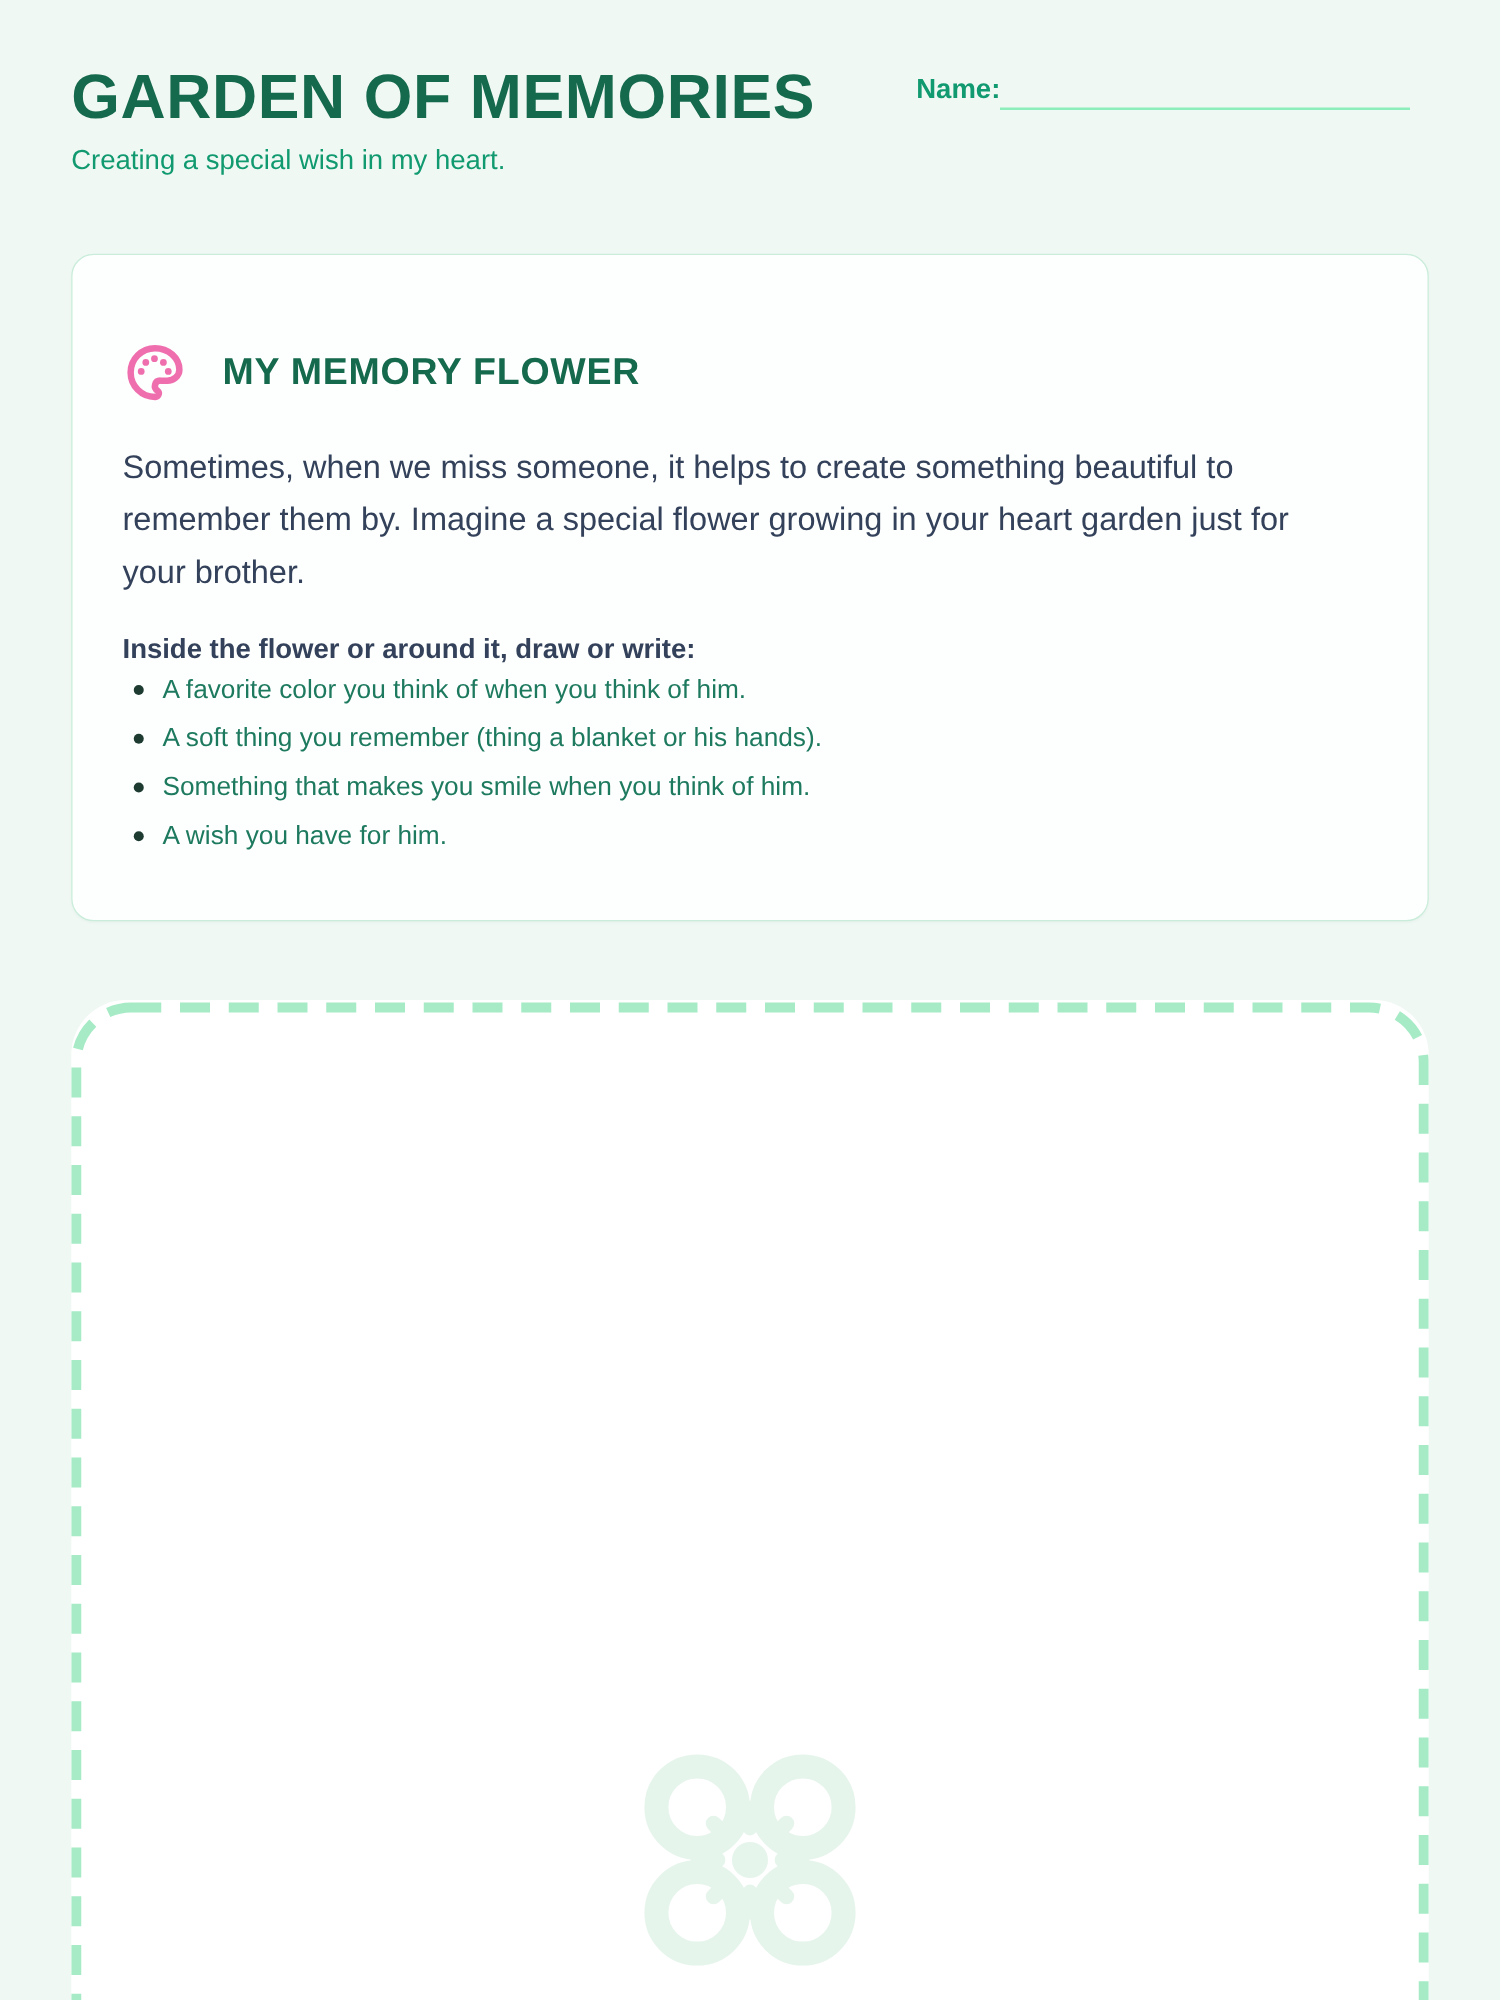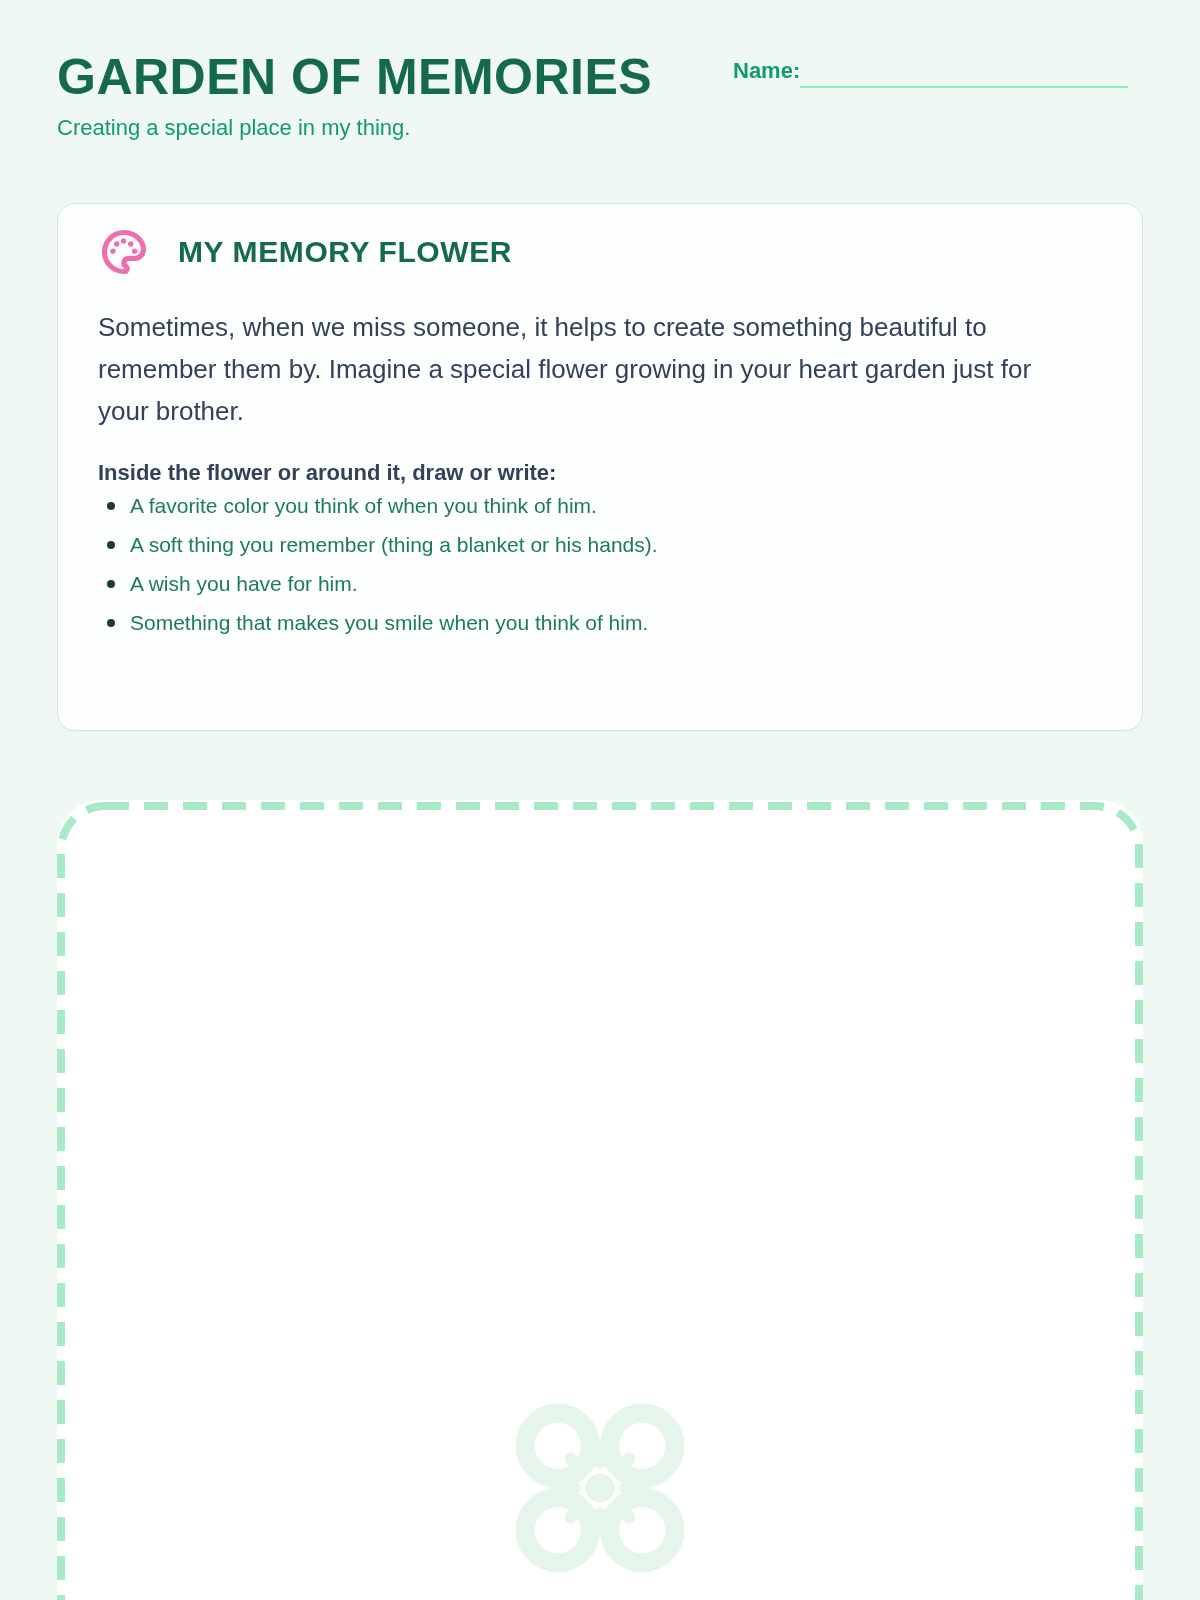--- a/index.html
+++ b/index.html
@@ -74,21 +74,21 @@
   
   .card {
     position: absolute;
     left: 57px;
     top: 203px;
     width: 1086px;
     min-height: 528px;
     background: var(--card-background);
     border: 1.5px solid var(--card-border);
     border-radius: 18px;
-    padding: 22px 40px 40px 40px;
+    padding: 68px 40px 40px 40px;
     box-shadow: 0 1px 2px rgba(20, 105, 76, 0.04);
   }
   .card-heading-row {
     display: flex;
     align-items: center;
     gap: 28px;
   }
   .palette-icon {
     width: 52px;
     height: 52px;
@@ -164,21 +164,21 @@
     height: 192px;
     color: var(--watermark-green);
     pointer-events: none;
   }
 </style>
 </head>
 <body>
 
 <h1 class="page-title">GARDEN OF MEMORIES</h1>
 
-<p class="page-subtitle">Creating a special place in my thing.</p>
+<p class="page-subtitle">Creating a special wish in my heart.</p>
 
 <div class="name-field">
   <span class="name-label">Name:</span>
   <input class="name-line" type="text" value="" style="">
 </div>
 
 <section class="card">
   <div class="card-heading-row">
     <span class="palette-icon">
       <svg viewBox="0 0 24 24" width="100%" height="100%" fill="none" stroke="currentColor" stroke-width="2.4" stroke-linecap="round" stroke-linejoin="round">
@@ -195,22 +195,22 @@
     <h2 class="card-heading">MY MEMORY FLOWER</h2>
   </div>
 
   <p class="card-intro">Sometimes, when we miss someone, it helps to create something beautiful to remember them by. Imagine a special flower growing in your heart garden just for your brother.</p>
 
   <p class="card-prompt">Inside the flower or around it, draw or write:</p>
 
   <ul class="card-bullets">
     <li>A favorite color you think of when you think of him.</li>
     <li>A soft thing you remember (thing a blanket or his hands).</li>
+    <li>Something that makes you smile when you think of him.</li>
     <li>A wish you have for him.</li>
-    <li>Something that makes you smile when you think of him.</li>
   </ul>
 </section>
 
 <div class="drawing-area">
   <svg class="dashed-border-svg" width="1086" height="800" viewBox="0 0 1086 800">
     <rect x="4" y="6" width="1078" height="900" rx="44" fill="none" stroke="currentColor" stroke-width="8" stroke-dasharray="24 15"></rect>
   </svg>
 
   <span class="flower-watermark">
     <svg viewBox="0 0 200 200" width="100%" height="100%">

